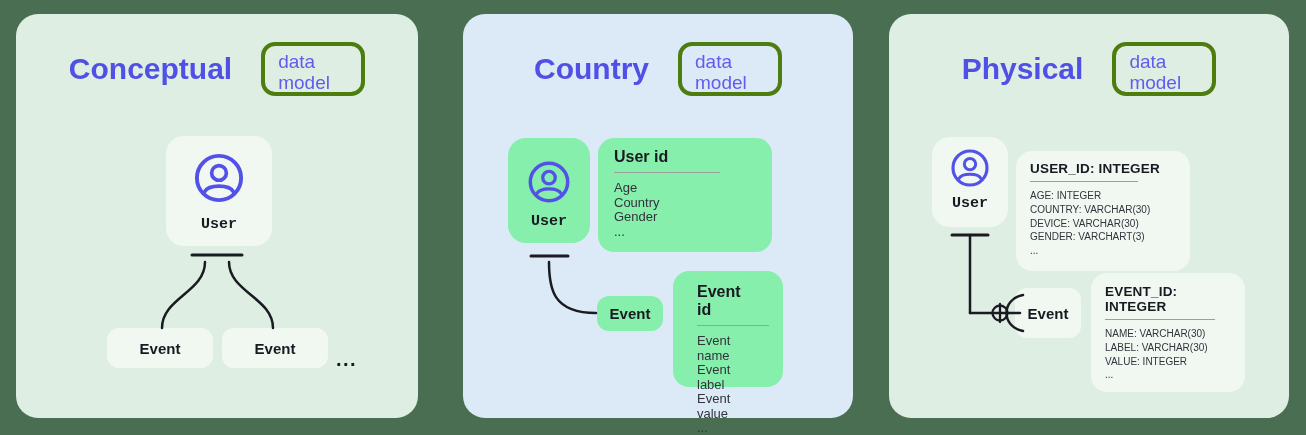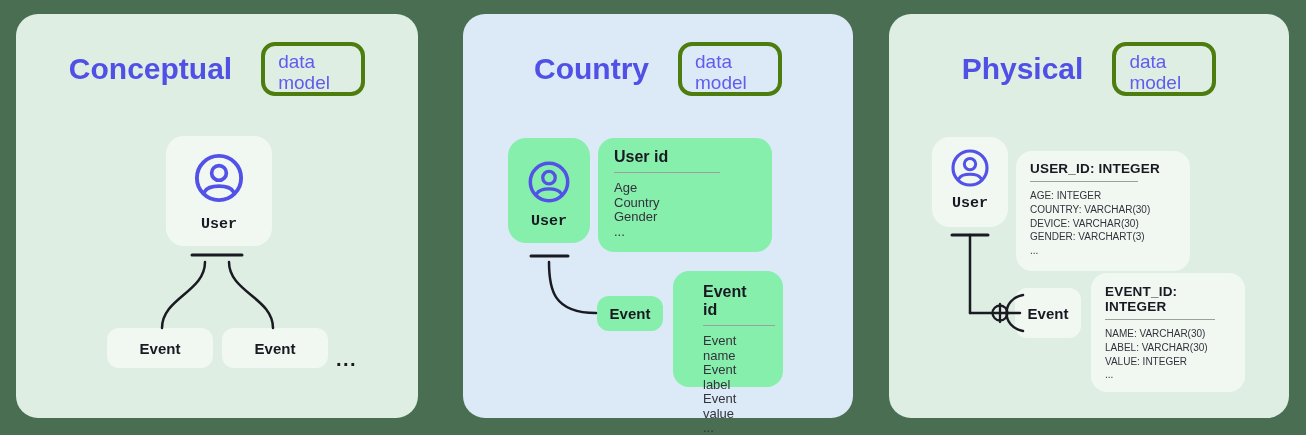--- a/index.html
+++ b/index.html
@@ -98,21 +98,21 @@
       <div class="tc-row">Age</div>
       <div class="tc-row">Country</div>
       <div class="tc-row">Gender</div>
       <div class="tc-row">...</div>
     </div>
 
     <div class="chip" style="left:134px;top:282px;width:66px;height:35px;">
       <span>Event</span>
     </div>
 
-    <div class="table-card rows-lg" style="left:210px;top:257px;width:110px;height:116px;padding:12px 30px;">
+    <div class="table-card rows-lg" style="left:210px;top:257px;width:110px;height:116px;padding:12px 24px;">
       <div class="tc-title lg">Event id</div>
       <div class="tc-rule" style="width:72px;"></div>
       <div class="tc-row">Event name</div>
       <div class="tc-row">Event label</div>
       <div class="tc-row">Event value</div>
       <div class="tc-row">...</div>
     </div>
 
     <svg class="conn" width="390" height="404" viewBox="0 0 390 404">
       <line x1="68" y1="242" x2="105" y2="242" stroke-width="3"></line>

